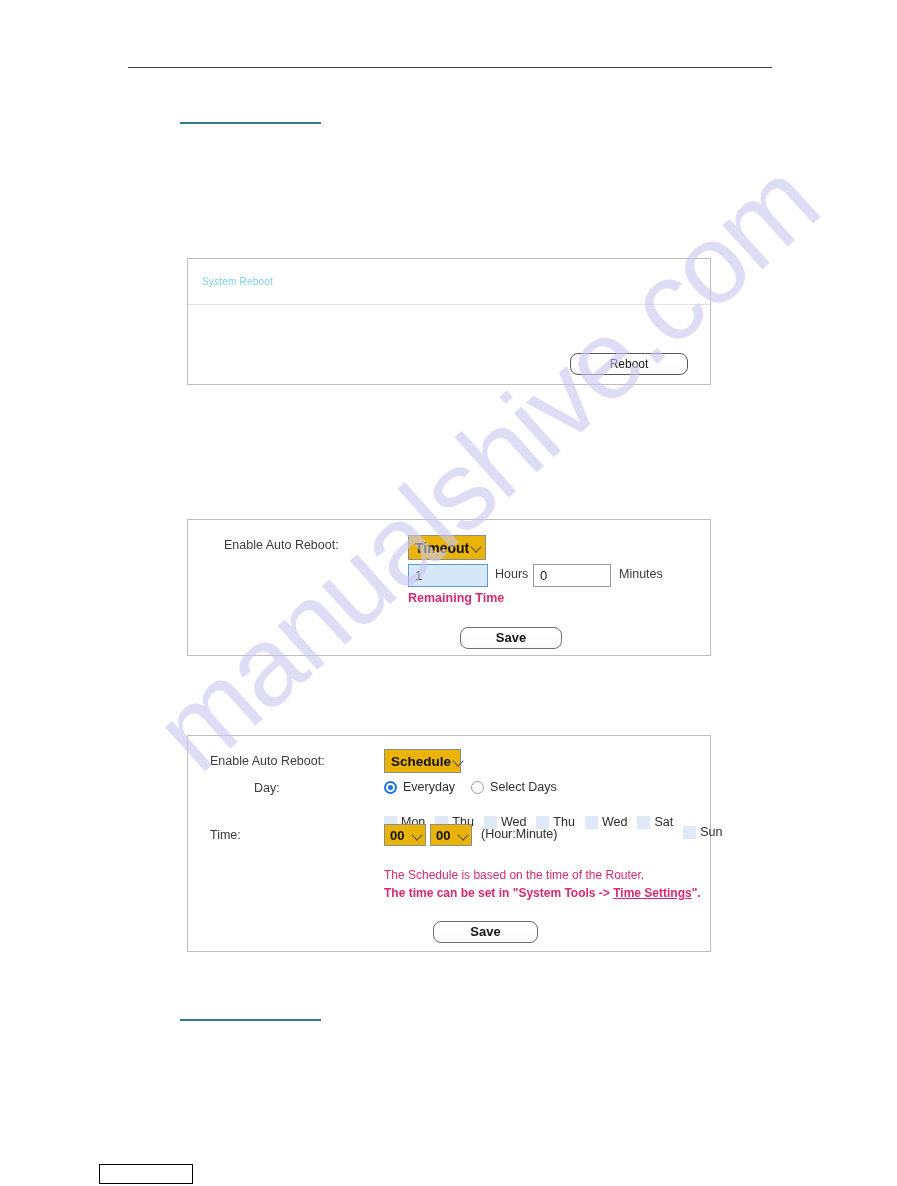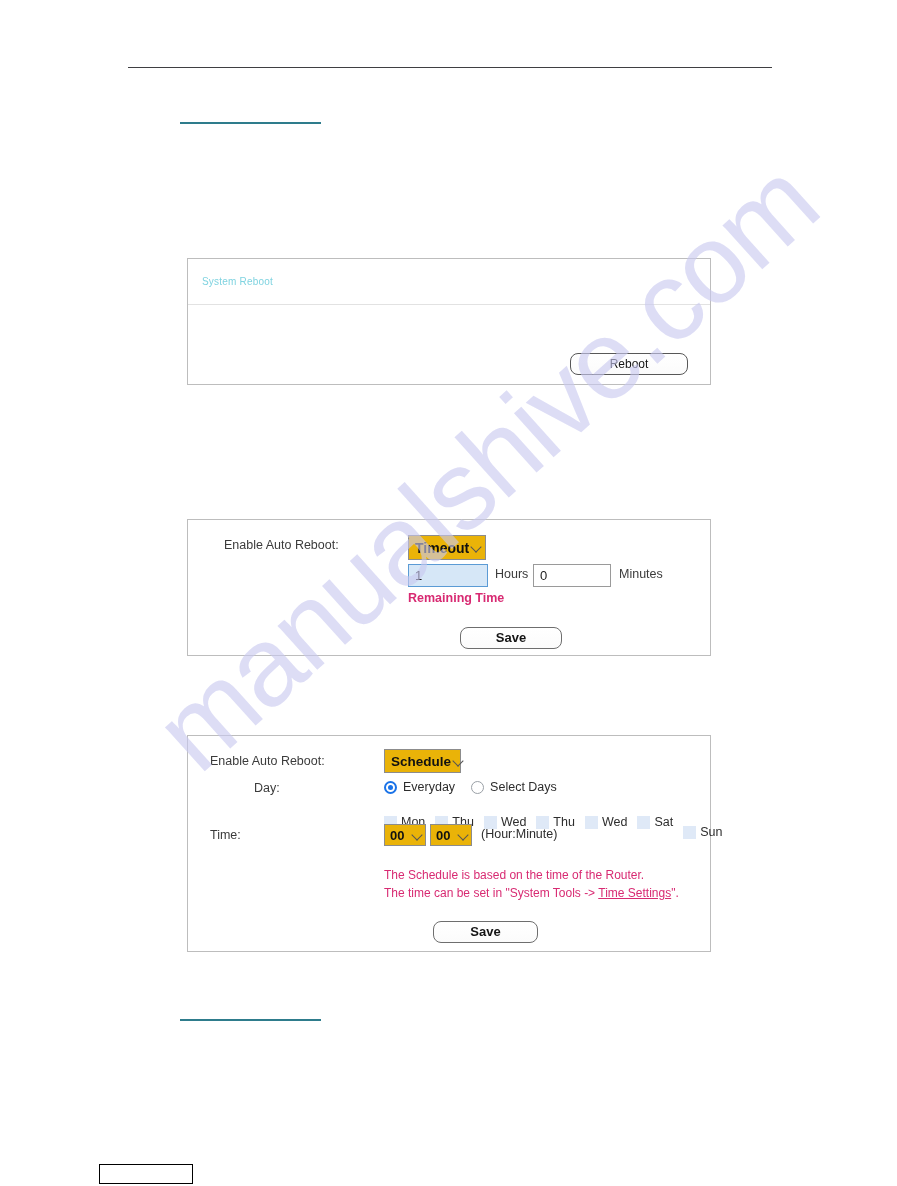--- a/index.html
+++ b/index.html
@@ -244,21 +244,21 @@
   #label-minutes { left: 431px; top: 47px; }
 
   .note-pink {
     position: absolute;
     color: #d82a72;
     font-size: 12px;
     white-space: nowrap;
   }
   #remaining-time { left: 220px; top: 71px; font-weight: bold; font-size: 12.5px; }
   #schedule-note-1 { left: 196px; top: 132px; }
-  #schedule-note-2 { left: 196px; top: 150px; }
+  #schedule-note-2 { left: 196px; top: 150px; font-weight: bold; }
   .inline-link {
     text-decoration: underline;
     color: #d82a72;
   }
 
   
   .radio-group {
     position: absolute;
     left: 196px;
     top: 44px;

